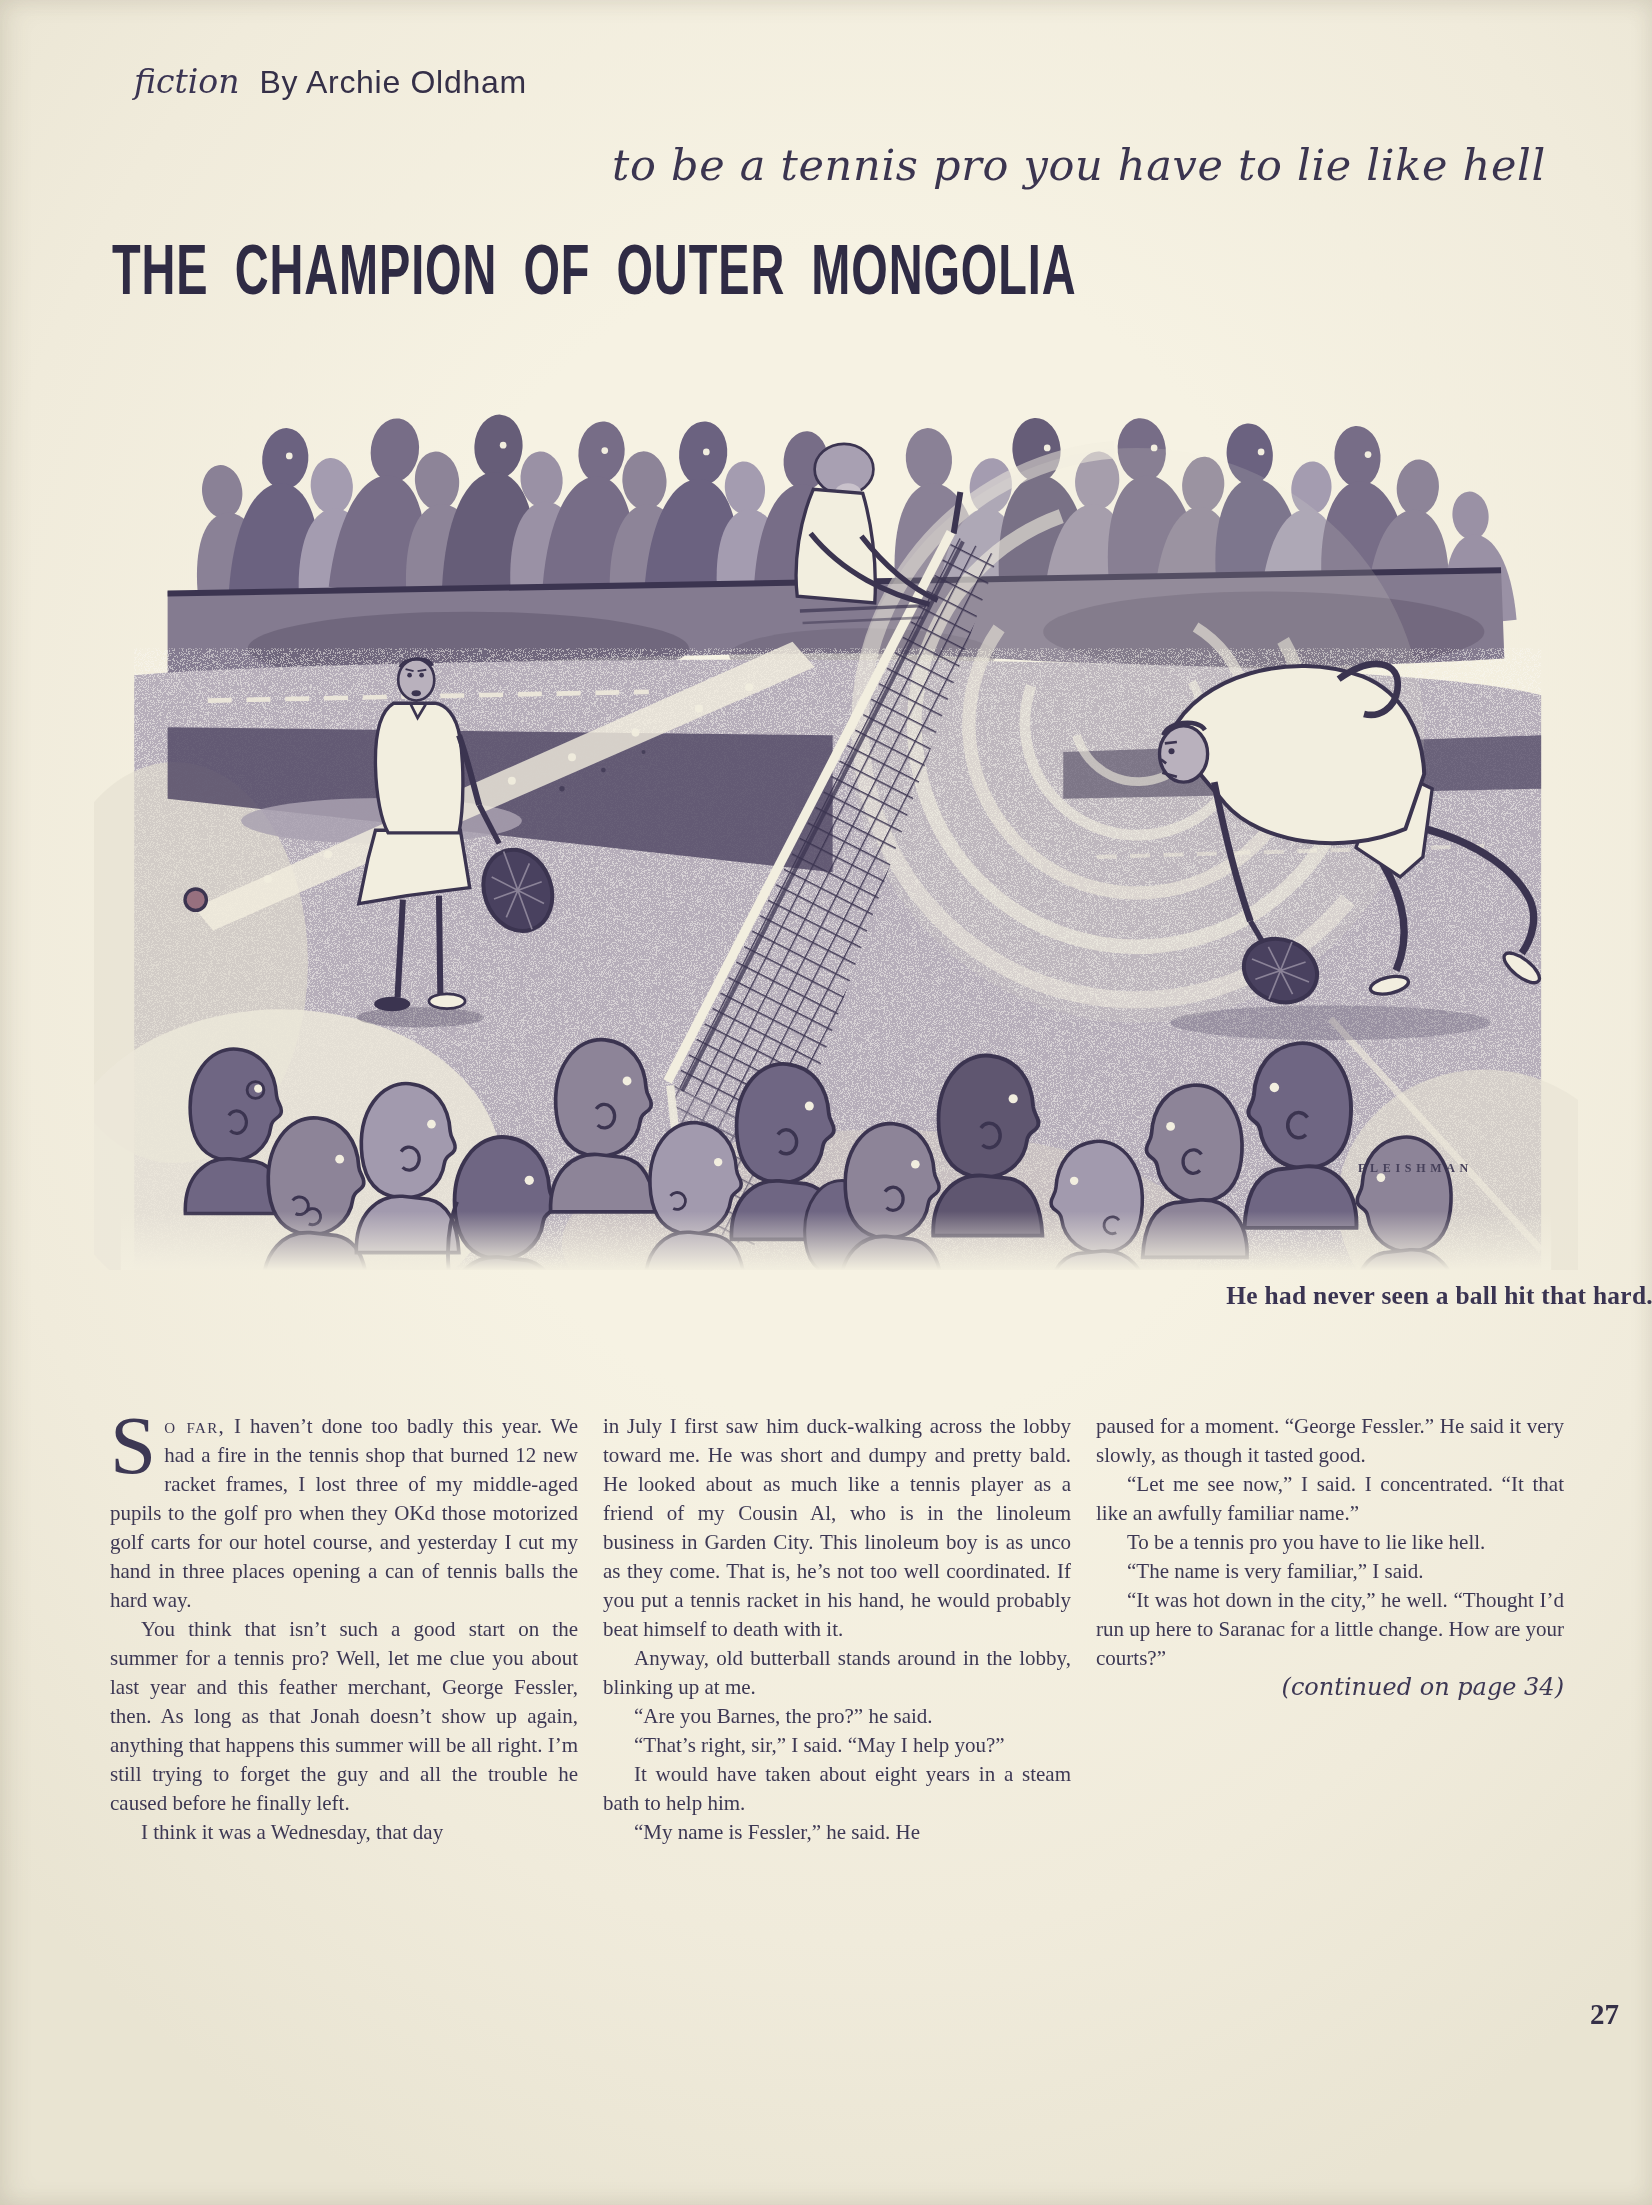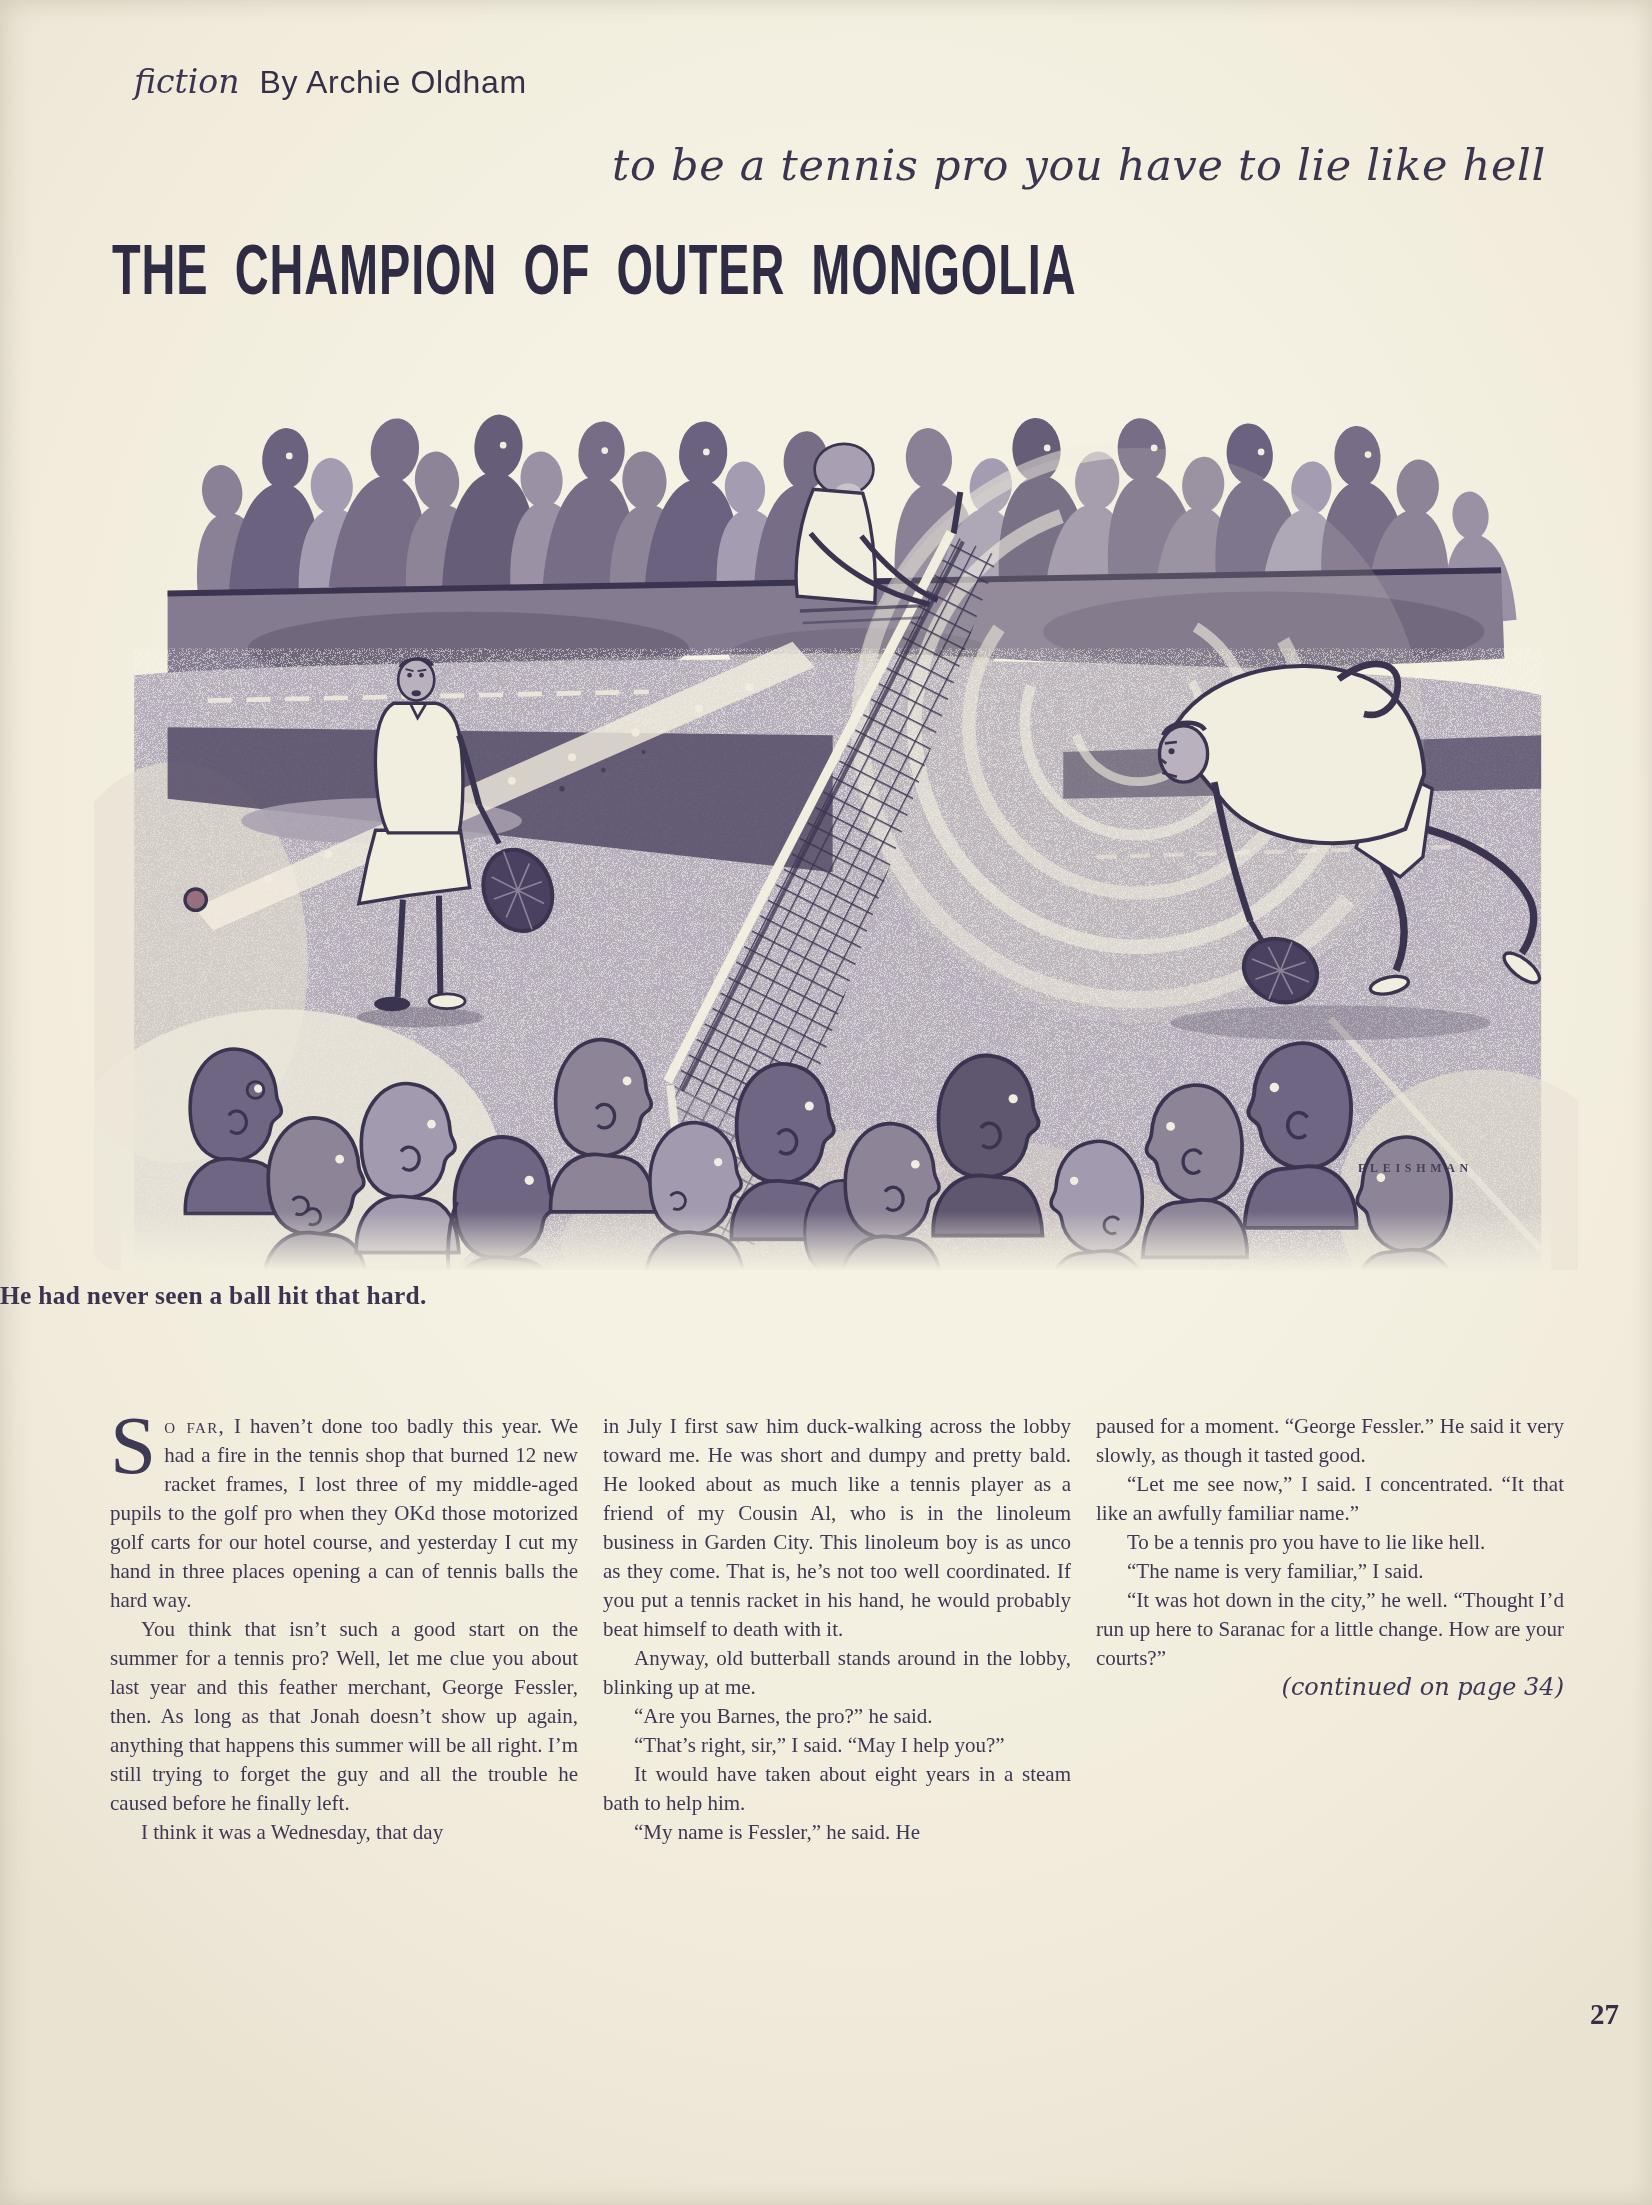--- a/index.html
+++ b/index.html
@@ -24,21 +24,21 @@
     color:#2f2b44; letter-spacing:1.3px; word-spacing:17.4px; white-space:nowrap;
     transform:scale(0.70,1.04); transform-origin:left top;
   }
   .illustration{position:absolute; left:94px; top:361px; width:1484px; height:909px; margin:0;}
   .illustration svg{display:block;}
   .signature{
     position:absolute; left:1264px; top:800px;
     font-family:Liberation Serif, serif; font-weight:600; font-size:12px; letter-spacing:4.7px; color:#46405a;
   }
   .caption{
-    position:absolute; left:0; top:1281px; width:1653px; text-align:left;
+    position:absolute; left:0; top:1281px; width:1653px; text-align:right;
     font-weight:bold; font-size:25.4px; letter-spacing:0.3px; color:#3a3452;
   }
   .columns{
     position:absolute; left:110px; top:1412px; width:1454px;
     display:flex; justify-content:space-between;
   }
   .column{width:468px; font-size:21px; line-height:29px; text-align:justify; color:#3d3854;}
   .column p{margin:0; text-indent:31px;}
   .column p.noindent{text-indent:0;}
   .column p.continued{font-style:italic; text-align:right; text-indent:0; font-family:"DejaVu Serif", serif; font-size:24px;}

